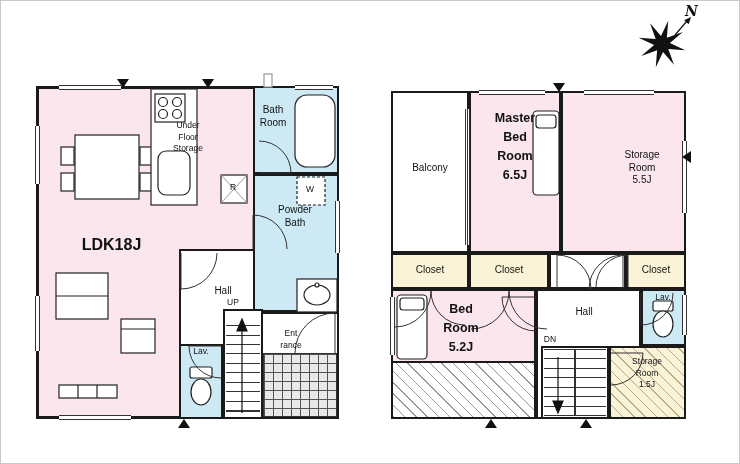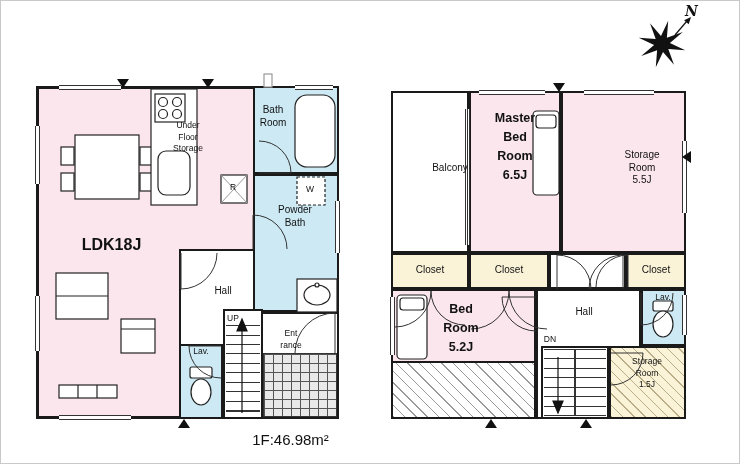--- a/index.html
+++ b/index.html
@@ -204,43 +204,42 @@
 
   <div class="room-label lbl-l" style="left:58px;top:235px;width:105px;">LDK18J</div>
   <div class="room-label lbl-xs" style="left:158px;top:119px;width:58px;">Under
 Floor
 Storage</div>
   <div class="room-label lbl-s" style="left:250px;top:103px;width:44px;">Bath
 Room</div>
   <div class="room-label lbl-s" style="left:262px;top:203px;width:64px;">Powder
 Bath</div>
   <div class="room-label lbl-s" style="left:202px;top:284px;width:40px;">Hall</div>
-  <div class="room-label lbl-xs" style="left:220px;top:312px;width:24px;">UP</div>
+  <div class="room-label lbl-xs" style="left:220px;top:296px;width:24px;">UP</div>
   <div class="room-label lbl-xs" style="left:268px;top:327px;width:44px;">Ent
 rance</div>
   <div class="room-label lbl-xs" style="left:179px;top:345px;width:42px;">Lav.</div>
   <div class="room-label lbl-xs" style="left:222px;top:181px;width:20px;">R</div>
   <div class="room-label lbl-xs" style="left:300px;top:183px;width:18px;">W</div>
 
-  <div class="room-label lbl-s" style="left:392px;top:161px;width:74px;margin-left:20px;">Balcony</div>
+  <div class="room-label lbl-s" style="left:392px;top:161px;width:74px;">Balcony</div>
   <div class="room-label lbl-m" style="left:472px;top:108px;width:84px;">Master
 Bed
 Room
 6.5J</div>
   <div class="room-label lbl-s" style="left:604px;top:148px;width:74px;">Storage
 Room
 5.5J</div>
   <div class="room-label lbl-s" style="left:392px;top:263px;width:74px;">Closet</div>
   <div class="room-label lbl-s" style="left:471px;top:263px;width:74px;">Closet</div>
   <div class="room-label lbl-s" style="left:623px;top:263px;width:64px;">Closet</div>
   <div class="room-label lbl-m" style="left:424px;top:299px;width:72px;">Bed
 Room
 5.2J</div>
   <div class="room-label lbl-s" style="left:563px;top:305px;width:40px;">Hall</div>
   <div class="room-label lbl-xs" style="left:537px;top:333px;width:24px;">DN</div>
   <div class="room-label lbl-xs" style="left:644px;top:291px;width:36px;">Lav.</div>
   <div class="room-label lbl-xs" style="left:610px;top:355px;width:72px;">Storage
 Room
 1.5J</div>
 
-  <div class="area-label" style="left:232px;top:430px;width:115px;">1F:46.98m²</div>
   <div class="compass-n" style="left:684px;top:2px;">N</div>
 </div>
 
 </body></html>

